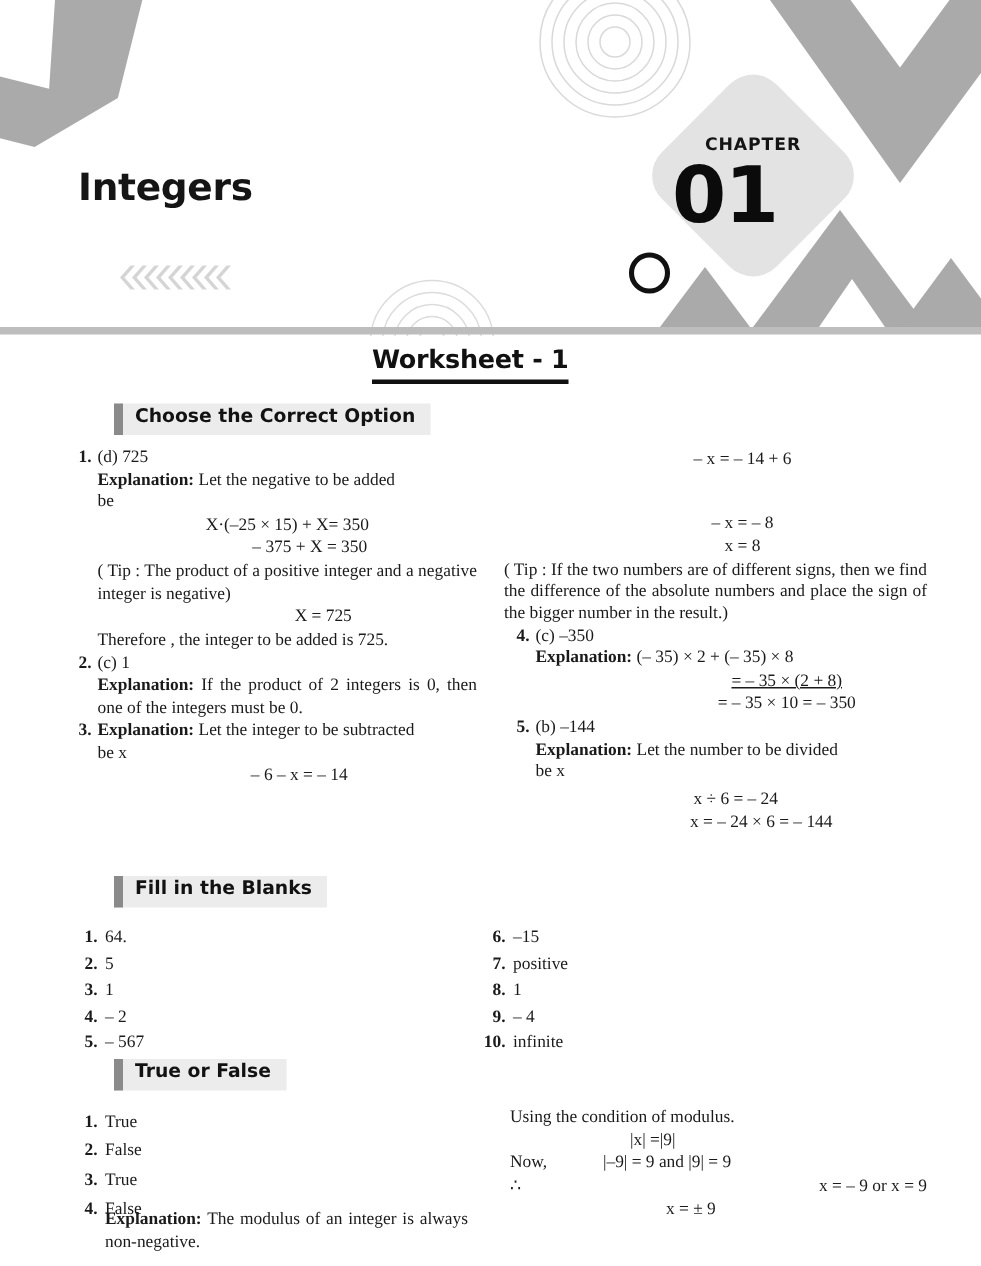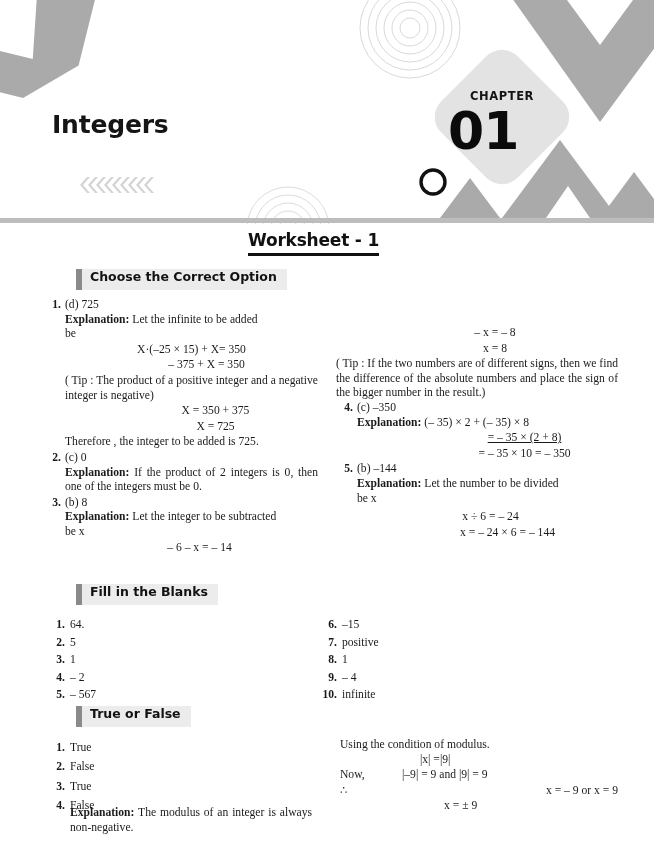--- a/index.html
+++ b/index.html
@@ -264,55 +264,54 @@
   <div class="txt">Choose the Correct Option</div>
 </div>
 
 <div class="col" style="left:44px; top:298px; width:274px;">
 
   <div class="qitem">
     <span class="qnum">1.</span>
     <div class="ans-line">(d)  725</div>
     <div class="expl">
       <b>Explanation:</b>
-      <span>Let the infinite to be added</span>
+      <span>Let the negative to be added</span>
     </div>
     <div>be</div>
     <div class="math">X·(–25 × 15) + X= 350</div>
     <div class="math" style="padding-left:30px;">– 375 + X  = 350</div>
     <div class="expl">( Tip : The product of a positive integer and a negative integer is negative)</div>
-    <div class="math" style="padding-left:48px;">X  = 350 + 375</div>
     <div class="math" style="padding-left:48px;">X  = 725</div>
     <div>Therefore , the integer to be added is 725.</div>
   </div>
 
   <div class="qitem">
     <span class="qnum">2.</span>
-    <div class="ans-line">(c)   0</div>
+    <div class="ans-line">(c)   1</div>
     <div class="expl">
       <b>Explanation:</b>
       <span>If the product of 2 integers is 0, then one of the integers must be 0.</span>
     </div>
   </div>
 
   <div class="qitem">
     <span class="qnum">3.</span>
-    <div class="ans-line">(b)  8</div>
     <div class="expl">
       <b>Explanation:</b>
       <span>Let the integer to be subtracted</span>
     </div>
     <div>be x</div>
     <div class="math" style="padding-left:16px;">– 6 – x  = – 14</div>
   </div>
 </div>
 
 <div class="col" style="left:336px; top:298px; width:282px;">
 
   <div>
+    <div class="math" style="padding-left:36px;">– x  = – 14 + 6</div>
     <div class="math" style="padding-left:36px;margin-top:28px;">– x  = – 8</div>
     <div class="math" style="padding-left:36px;">x  = 8</div>
     <div class="expl">( Tip : If the two numbers are of different signs, then we find the difference of the absolute numbers and place the sign of the bigger number in the result.)</div>
   </div>
 
   <div class="qitem">
     <span class="qnum">4.</span>
     <div class="ans-line">(c)  –350</div>
     <div>
       <b>Explanation:</b>

